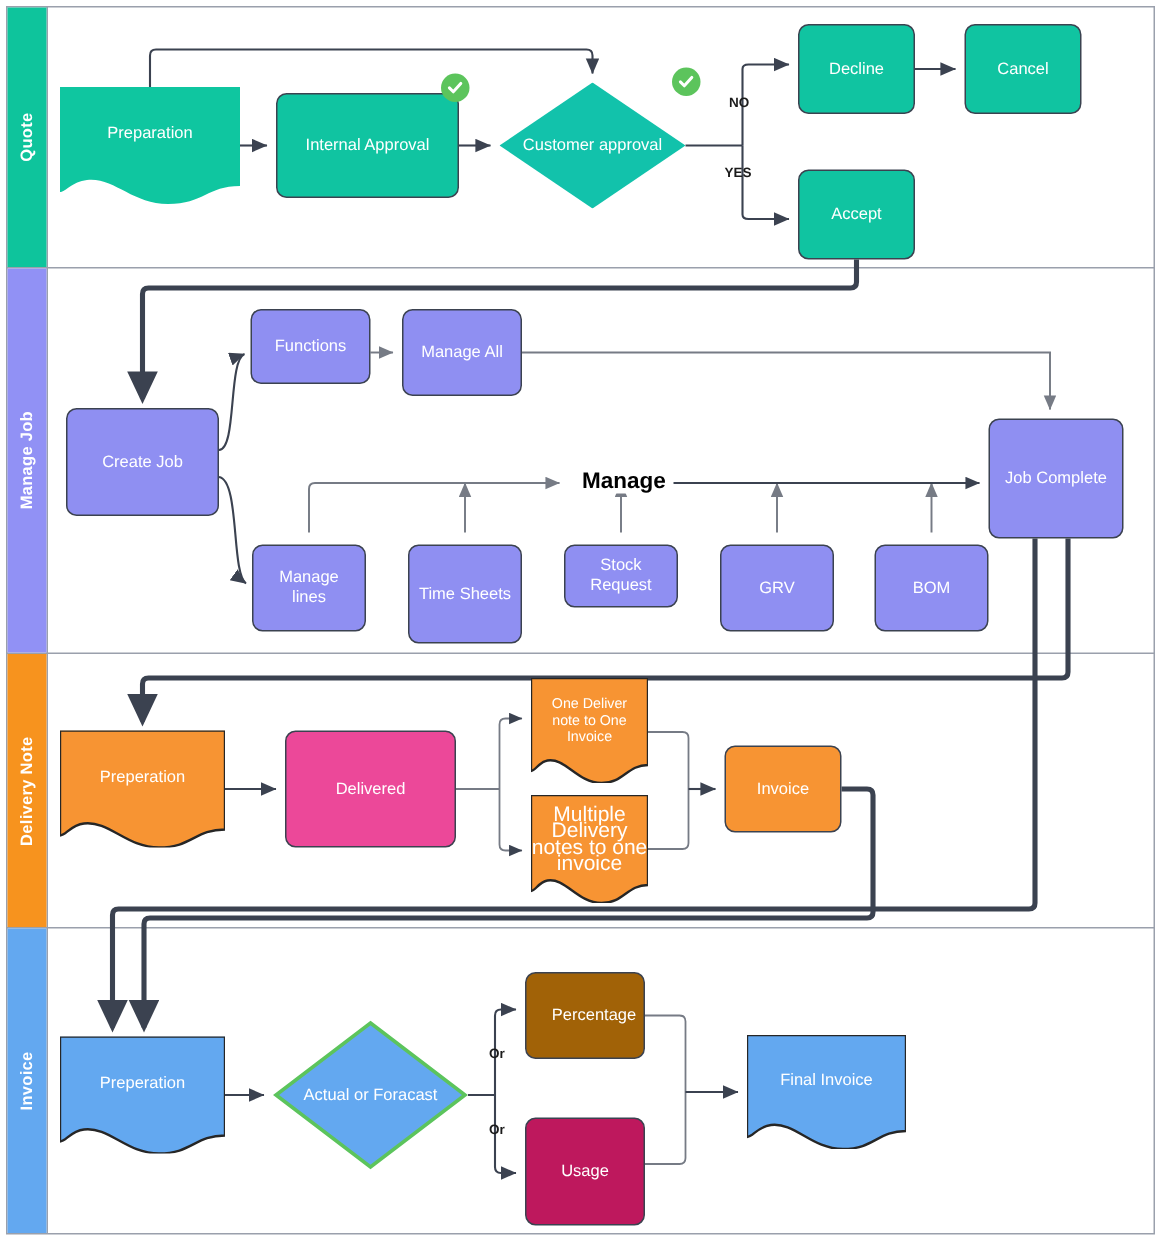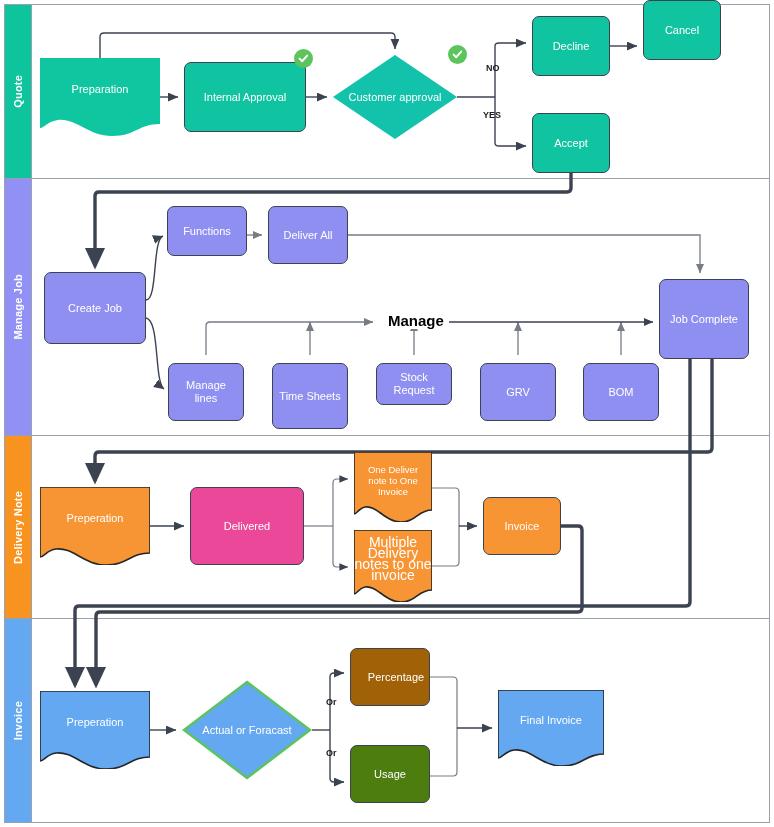--- a/index.html
+++ b/index.html
@@ -148,36 +148,36 @@
         <polygon points="62,0 124,42 62,84 0,42" fill="#12c2ab"></polygon>
       </svg>
     <div class="lbl">Customer
 approval</div>
   </div>
 
   <div class="node rect" style="left:532px;top:16px;width:78px;height:60px;background:#10c4a1;">
     <span class="lbl">Decline</span>
   </div>
 
-  <div class="node rect" style="left:643px;top:0;width:78px;height:60px;background:#10c4a1;">
+  <div class="node rect" style="left:643px;top:16px;width:78px;height:60px;background:#10c4a1;">
     <span class="lbl">Cancel</span>
   </div>
 
   <div class="node rect" style="left:532px;top:113px;width:78px;height:60px;background:#10c4a1;">
     <span class="lbl">Accept</span>
   </div>
 
   <div class="node rect" style="left:44px;top:272px;width:102px;height:72px;background:#8f8ff2;">
     <span class="lbl">Create Job</span>
   </div>
   <div class="node rect" style="left:167px;top:206px;width:80px;height:50px;background:#8f8ff2;">
     <span class="lbl">Functions</span>
   </div>
   <div class="node rect" style="left:268px;top:206px;width:80px;height:58px;background:#8f8ff2;">
-    <span class="lbl">Deliver All</span>
+    <span class="lbl">Manage All</span>
   </div>
   <div class="node rect" style="left:659px;top:279px;width:90px;height:80px;background:#8f8ff2;">
     <span class="lbl">Job Complete</span>
   </div>
   <div class="node rect" style="left:168px;top:363px;width:76px;height:58px;background:#8f8ff2;">
     <span class="lbl">Manage
 lines</span>
   </div>
   <div class="node rect" style="left:272px;top:363px;width:76px;height:66px;background:#8f8ff2;">
     <span class="lbl">Time Sheets</span>
@@ -238,21 +238,21 @@
     <svg width="130" height="100" viewBox="0 0 130 100">
         <polygon points="65,2 128,50 65,98 2,50" fill="#63a8f0" stroke="#5cc45c" stroke-width="2.4"></polygon>
       </svg>
     <div class="lbl">Actual or Foracast</div>
   </div>
 
   <div class="node rect" style="left:350px;top:648px;width:80px;height:58px;background:#a16207;padding-left:12px;">
     <span class="lbl">Percentage</span>
   </div>
 
-  <div class="node rect" style="left:350px;top:745px;width:80px;height:58px;background:#4d7c0f;">
+  <div class="node rect" style="left:350px;top:745px;width:80px;height:72px;background:#be185d;">
     <span class="lbl">Usage</span>
   </div>
 
   <div class="docshape" style="left:498px;top:690px;width:106px;height:76px;">
     <svg width="106" height="76" viewBox="0 0 106 76">
         <path d="M0,0 L106,0 L106,64 C87,64 85,76 64,76 C43,76 32,58 16,60 C7,61 4,68 0,68 Z" fill="#63a8f0" stroke="#262626" stroke-width="1.6"></path>
       </svg>
     <div class="lbl">Final Invoice</div>
   </div>
 

